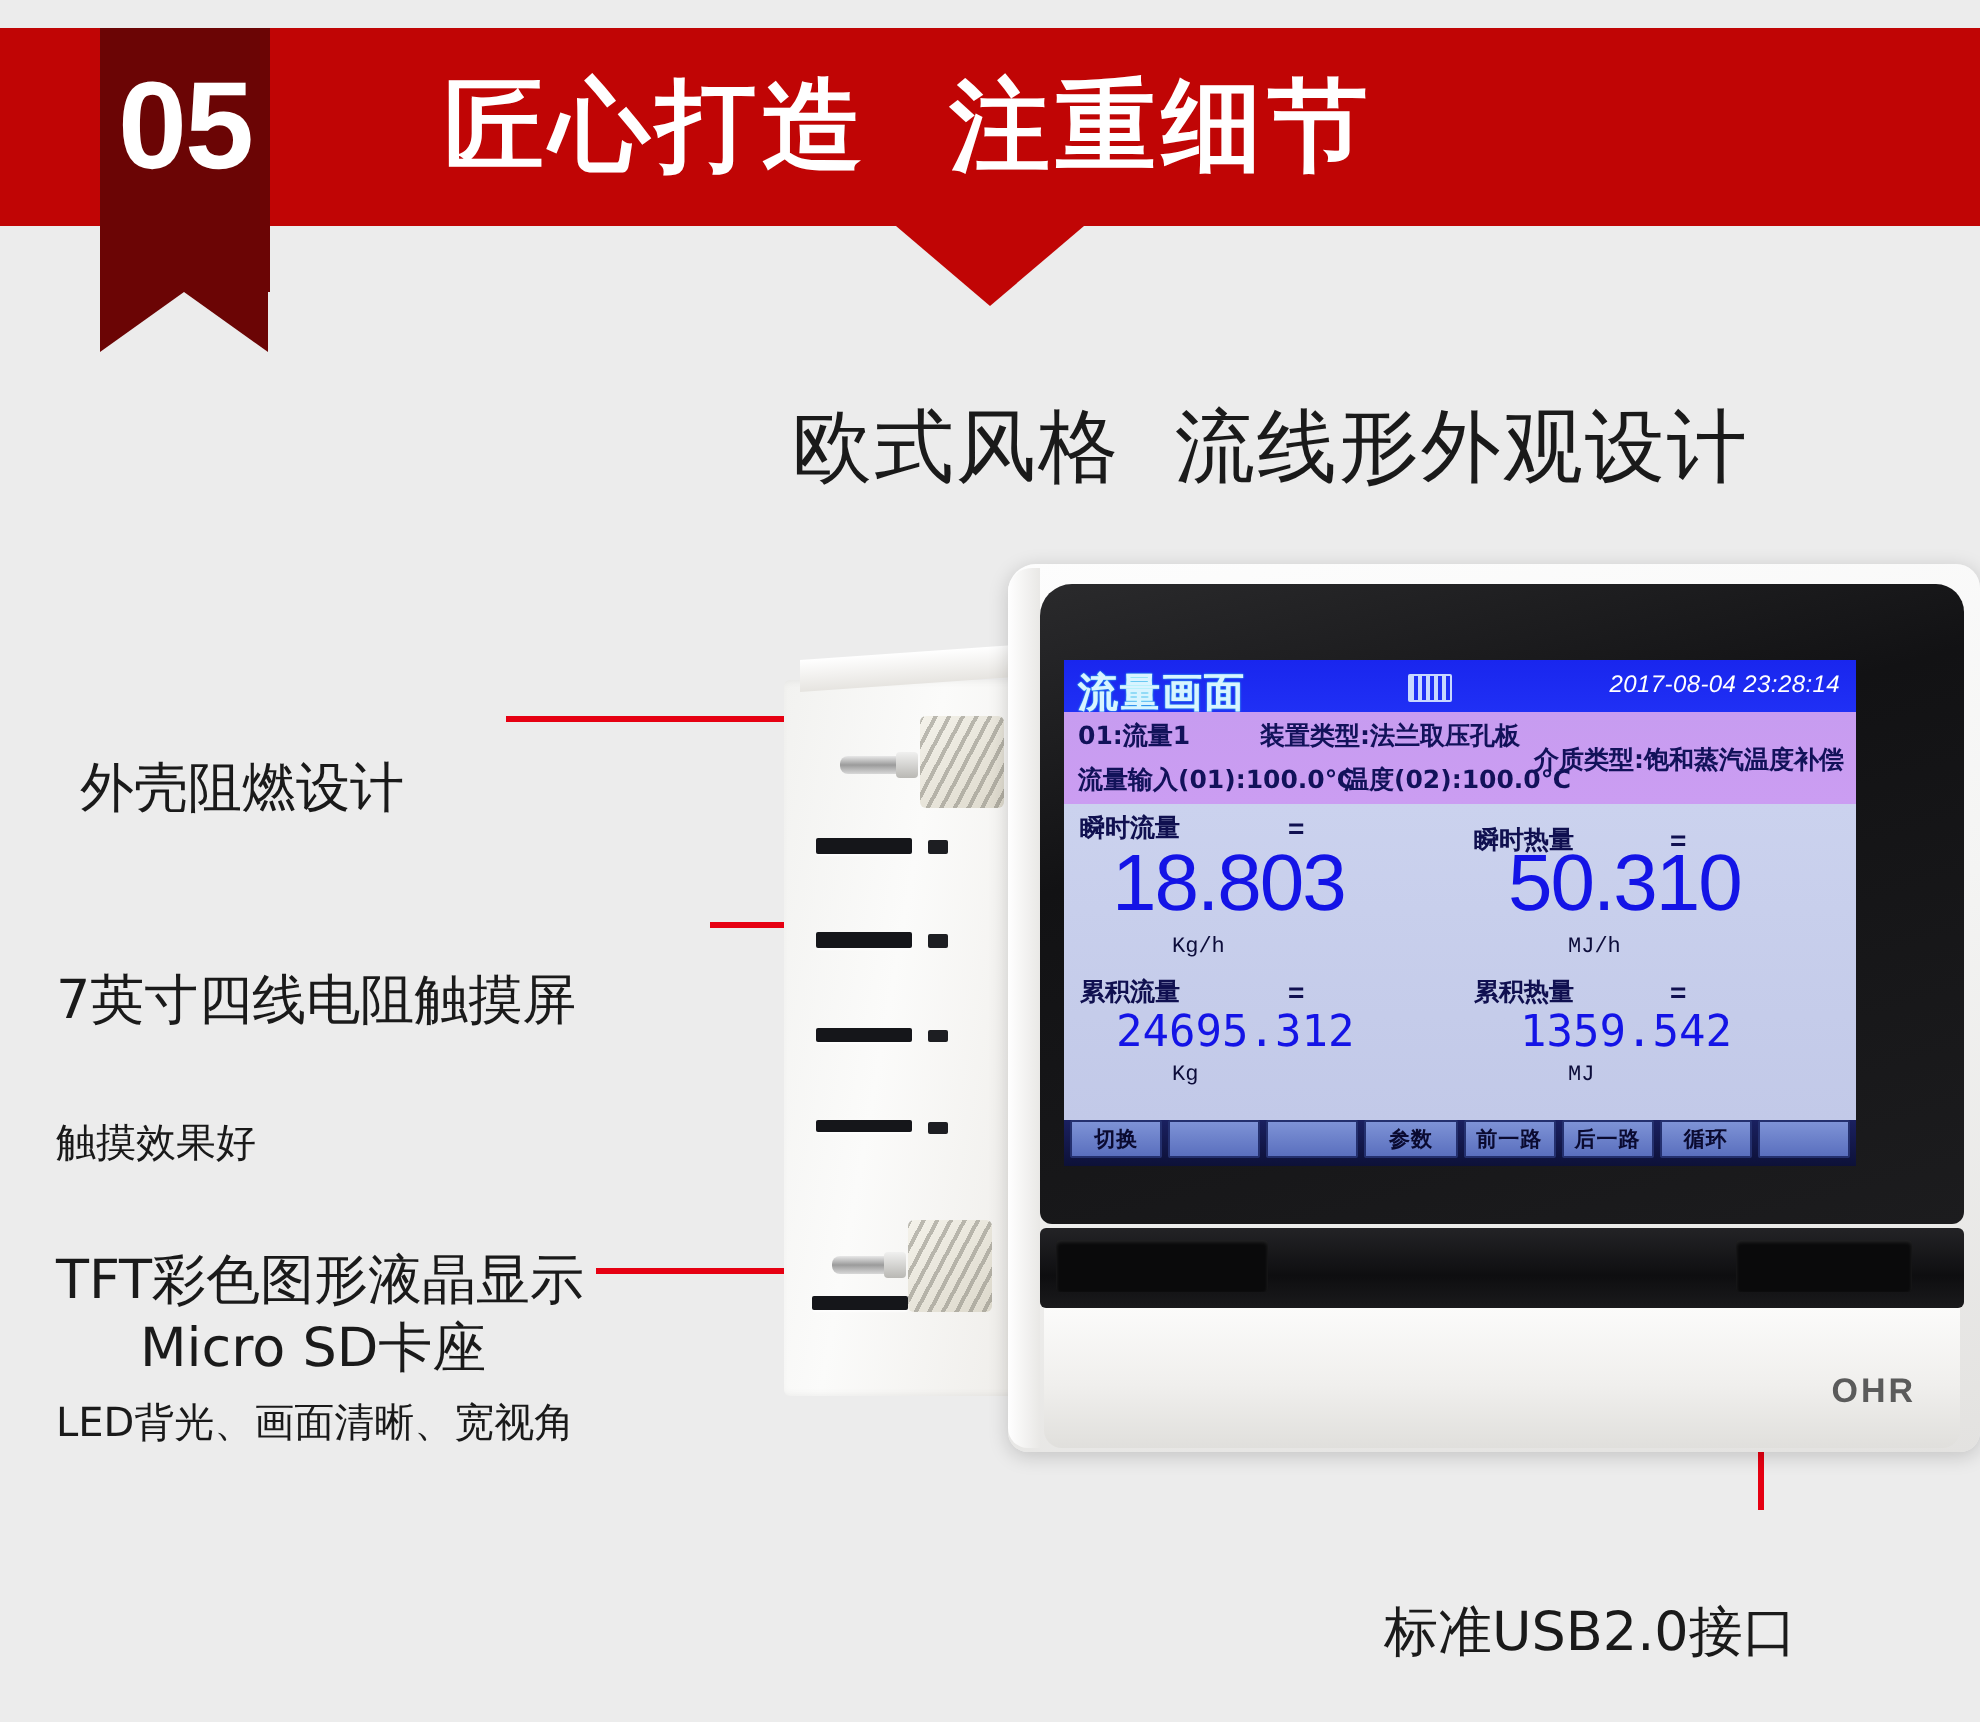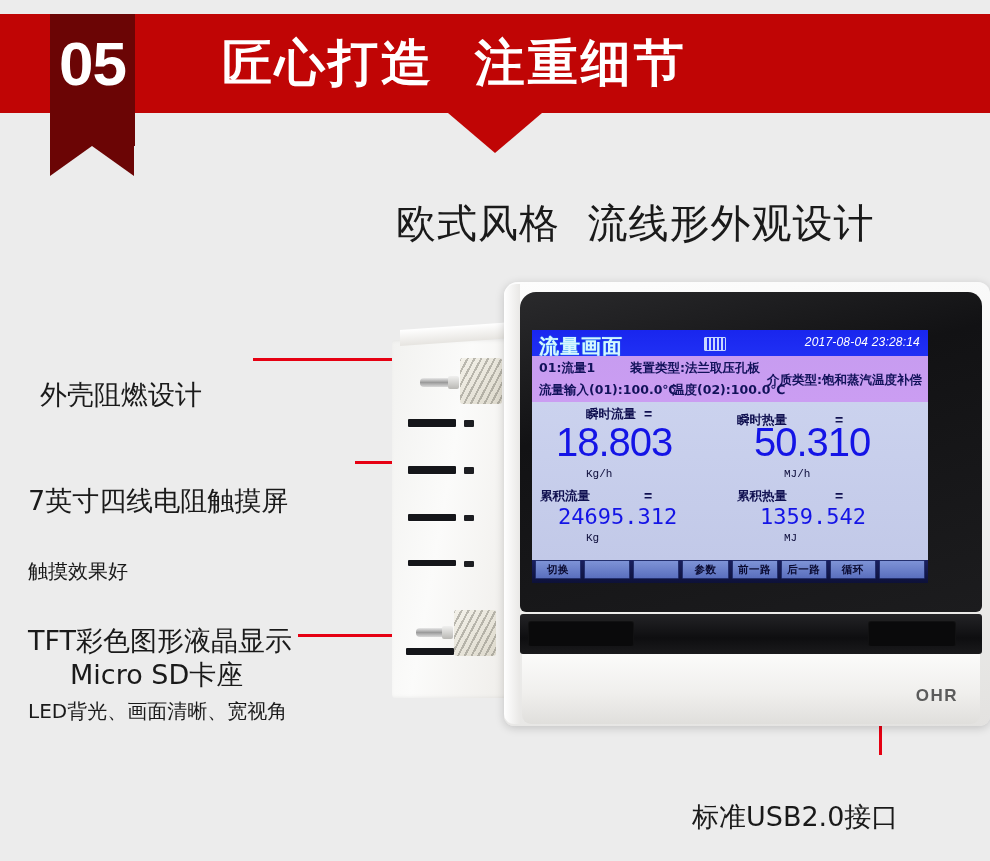--- a/index.html
+++ b/index.html
@@ -459,21 +459,21 @@
     <div id="lcd-params">
       <div class="p-row" id="p-ch">01:流量1</div>
       <div class="p-row" id="p-dev">装置类型:法兰取压孔板</div>
       <div class="p-row" id="p-med">介质类型:饱和蒸汽温度补偿</div>
       <div class="p-row" id="p-in">流量输入(01):100.0℃</div>
       <div class="p-row" id="p-temp">温度(02):100.0℃</div>
     </div>
 
     <div id="lcd-body">
 
-      <div class="cell-label" style="left:8px;  top:4px;margin-left:46px;">瞬时流量</div>
+      <div class="cell-label" style="left:8px;  top:4px;">瞬时流量</div>
       <div class="cell-eq" style="left:112px; top:4px;">=</div>
       <div class="cell-value big-val" style="left:24px; top:18px;">18.803</div>
       <div class="cell-unit" style="left:42px; top:66px;">Kg/h</div>
 
       <div class="cell-label" style="left:205px; top:10px;">瞬时热量</div>
       <div class="cell-eq" style="left:303px; top:10px;">=</div>
       <div class="cell-value big-val" style="left:222px; top:18px;">50.310</div>
       <div class="cell-unit" style="left:240px; top:66px;">MJ/h</div>
 
       <div class="cell-label" style="left:8px;  top:86px;">累积流量</div>

